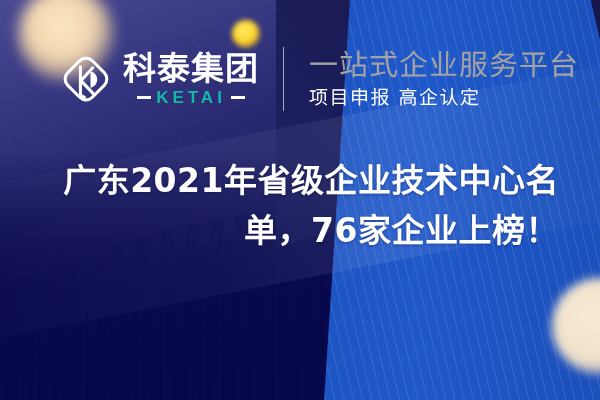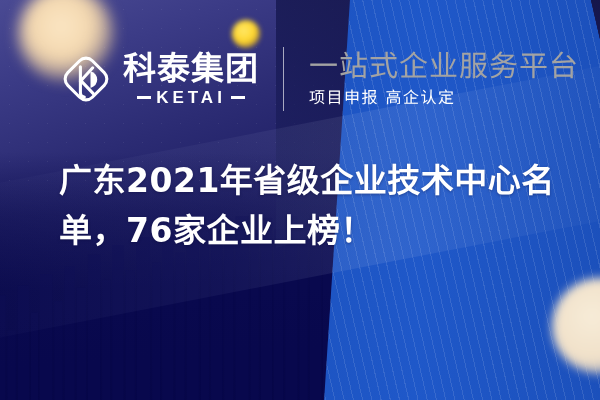--- a/index.html
+++ b/index.html
@@ -198,21 +198,21 @@
     margin-top: 4px;
     gap: 5px;
   }
   .logo-en .dash {
     display: block;
     height: 3px;
     width: 14px;
     background: #ffffff;
   }
   .logo-en .word {
-    color: #ffffff;
+    color: #14b8a6;
     font-size: 17px;
     font-weight: 700;
     letter-spacing: 4px;
     line-height: 1;
     white-space: nowrap;
   }
 
   .divider {
     width: 1px;
     height: 64px;
@@ -230,21 +230,21 @@
     color: #a3a3a3;
     font-size: 29px;
     font-weight: 400;
     line-height: 1.05;
     letter-spacing: 1px;
     white-space: nowrap;
     font-family: "DejaVu Sans", "Liberation Sans", sans-serif;
   }
   .tagline-sub {
     color: #ffffff;
-    font-size: 16px;
+    font-size: 19px;
     font-weight: 400;
     line-height: 1.05;
     letter-spacing: 1.5px;
     margin-top: 8px;
     white-space: nowrap;
     font-family: "DejaVu Serif", "Liberation Serif", serif;
   }
 
   
   .headline {
@@ -252,20 +252,21 @@
     left: 59px;
     top: 156px;
     width: 500px;
     color: #ffffff;
     font-size: 33px;
     font-weight: 700;
     line-height: 1.52;
     letter-spacing: 0.5px;
     font-family: "DejaVu Sans", "Liberation Sans", sans-serif;
     text-shadow: 0 1px 3px rgba(6,6,50,0.35);
+    text-align: right;
   }
 </style>
 </head>
 <body>
 
 <div id="banner">
 
   <div class="bg-base"></div>
   <div class="bg-deep"></div>
   <div class="bg-dots"></div>

